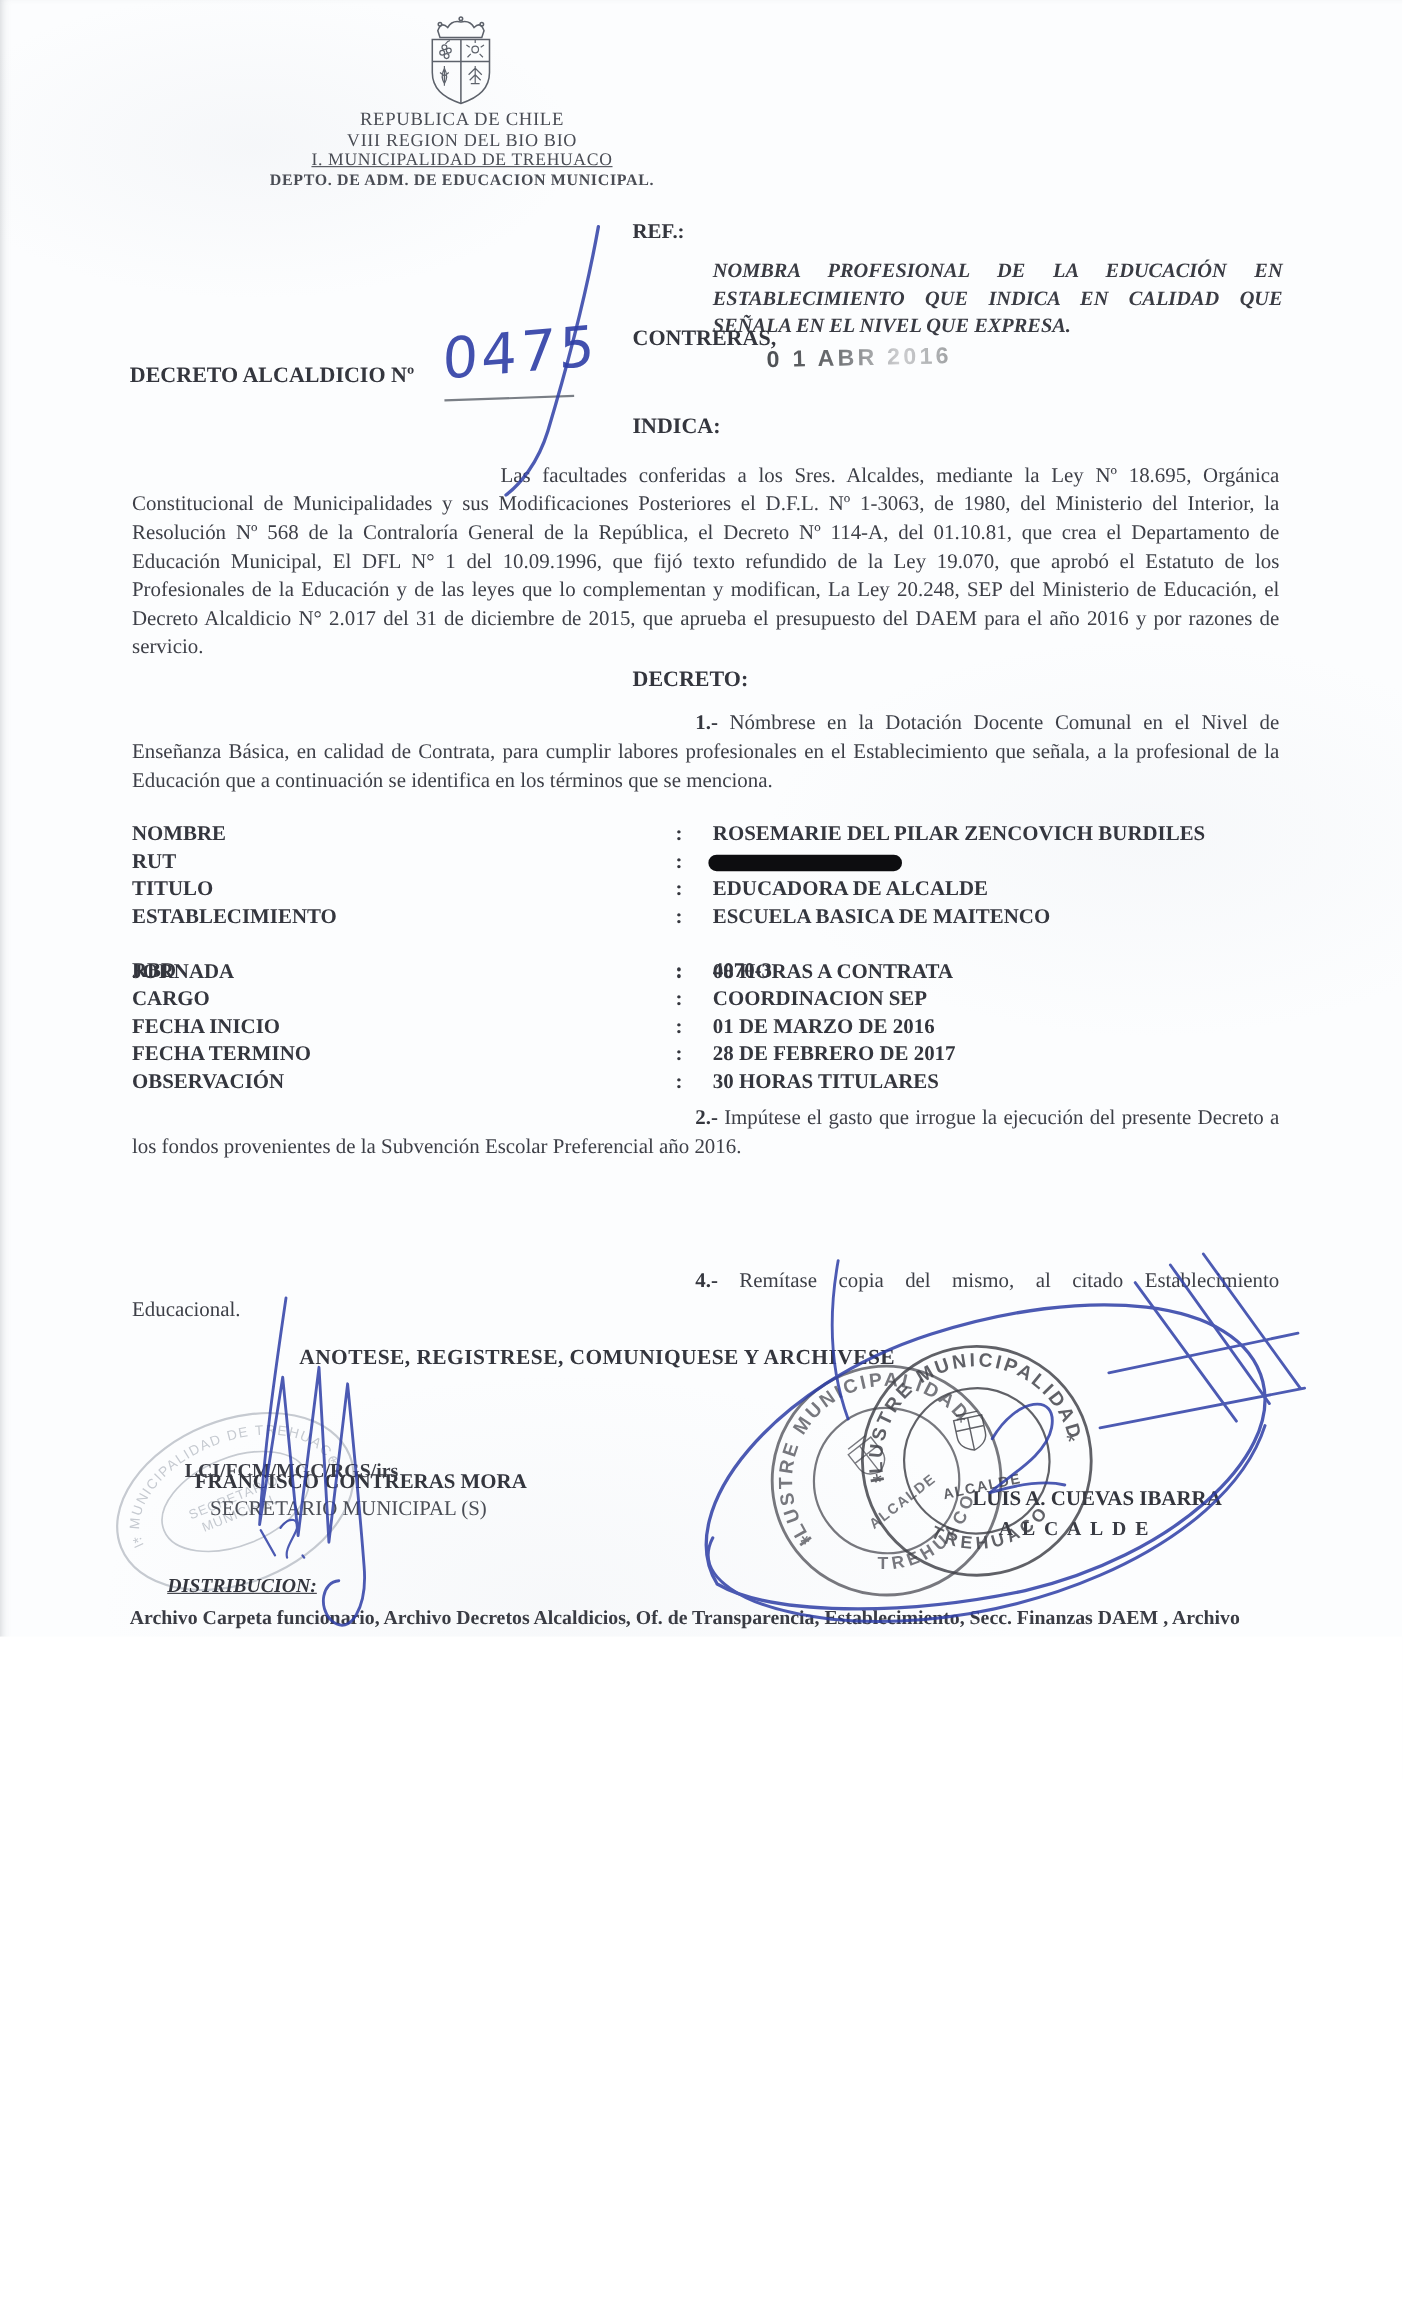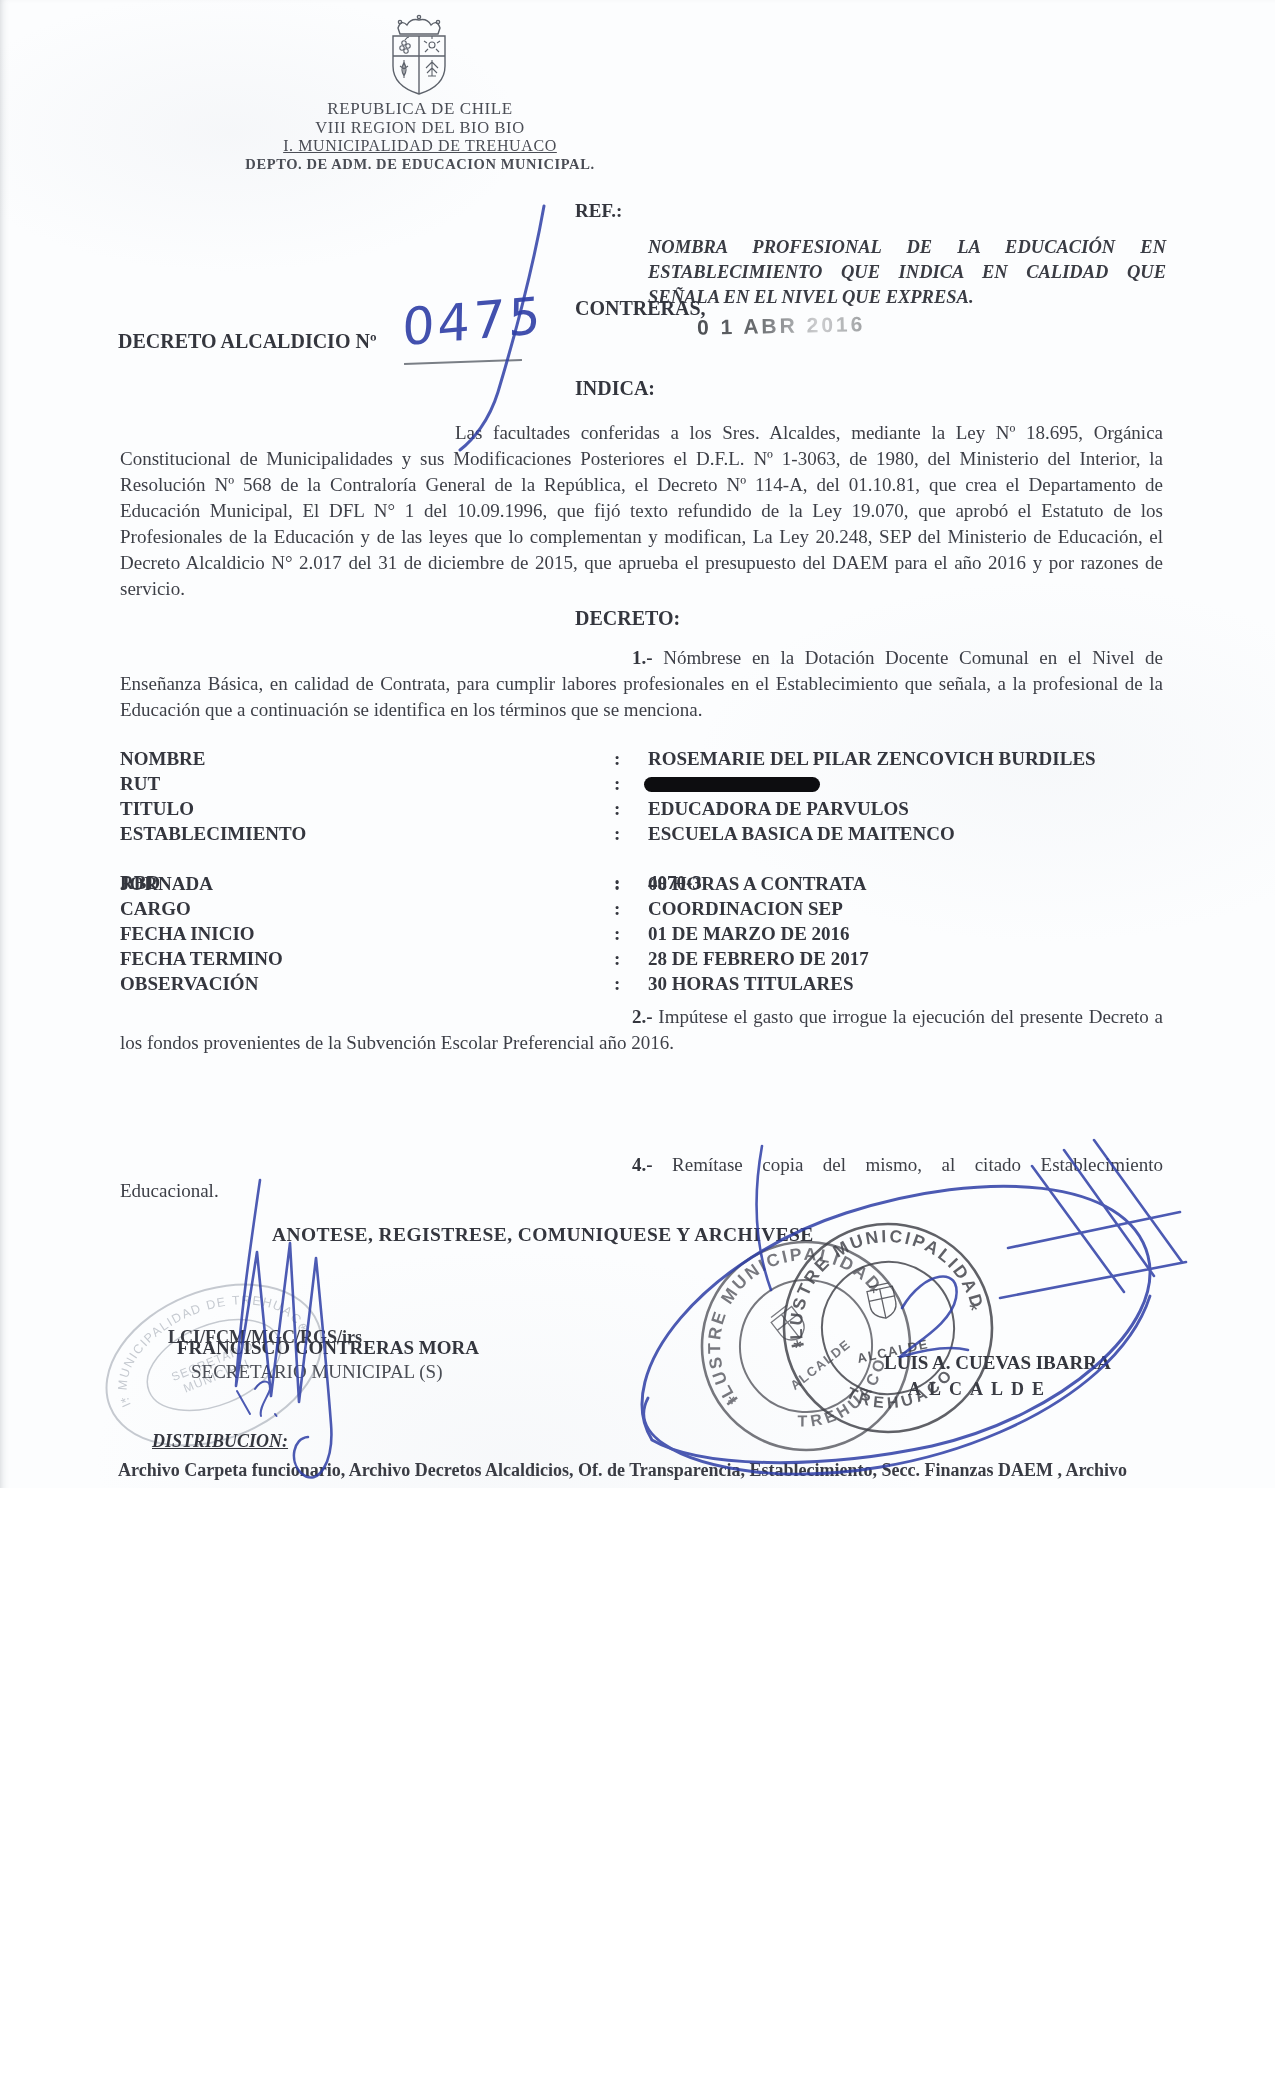--- a/index.html
+++ b/index.html
@@ -123,21 +123,21 @@
       <span class="val">ROSEMARIE DEL PILAR ZENCOVICH BURDILES</span>
     </div>
   <div class="abs t-row" style="top:773px">
       <span class="lbl">RUT</span>
       <span class="col">:</span>
       <span class="redact-bar"></span>
     </div>
   <div class="abs t-row" style="top:798px">
       <span class="lbl">TITULO</span>
       <span class="col">:</span>
-      <span class="val">EDUCADORA DE PARVULOS</span>
+      <span class="val">EDUCADORA DE ALCALDE</span>
     </div>
   <div class="abs t-row" style="top:823px">
       <span class="lbl">ESTABLECIMIENTO</span>
       <span class="col">:</span>
       <span class="val">ESCUELA BASICA  DE MAITENCO</span>
     </div>
   <div class="abs t-row" style="top:872px">
       <span class="lbl">RBD</span>
       <span class="col">:</span>
       <span class="val">4070-3</span>

